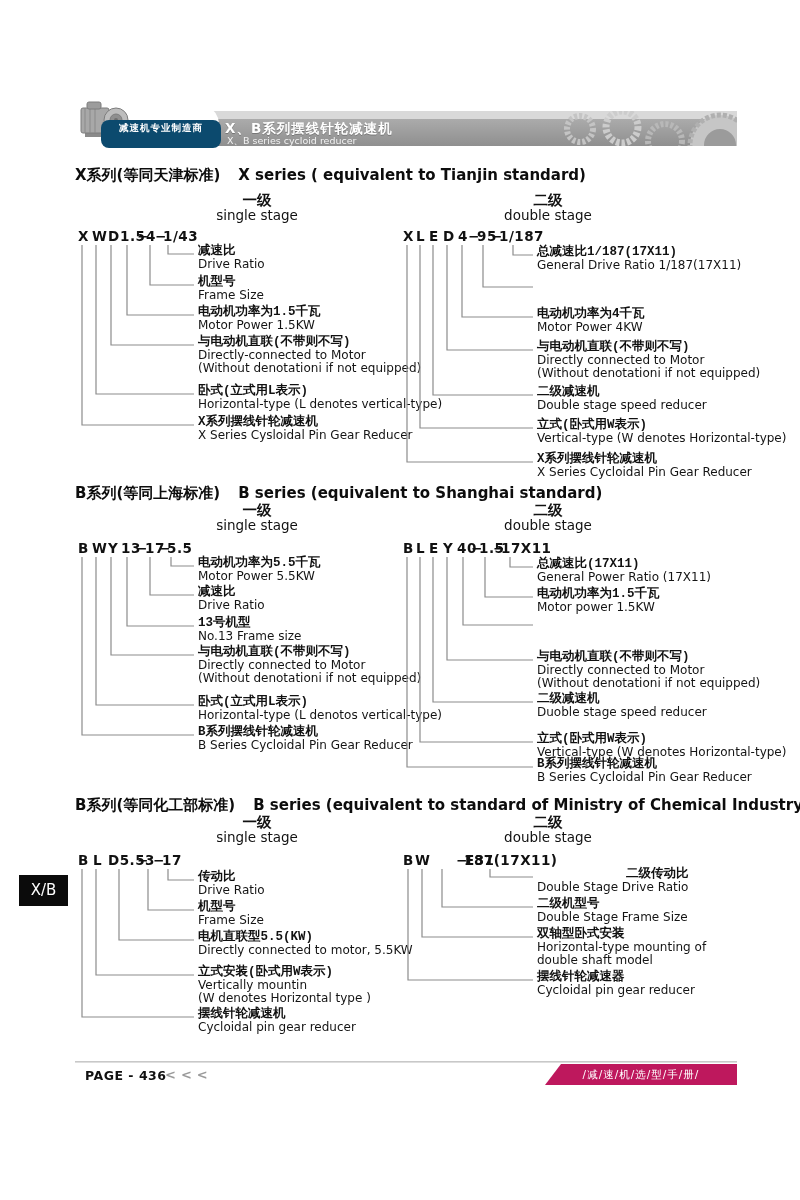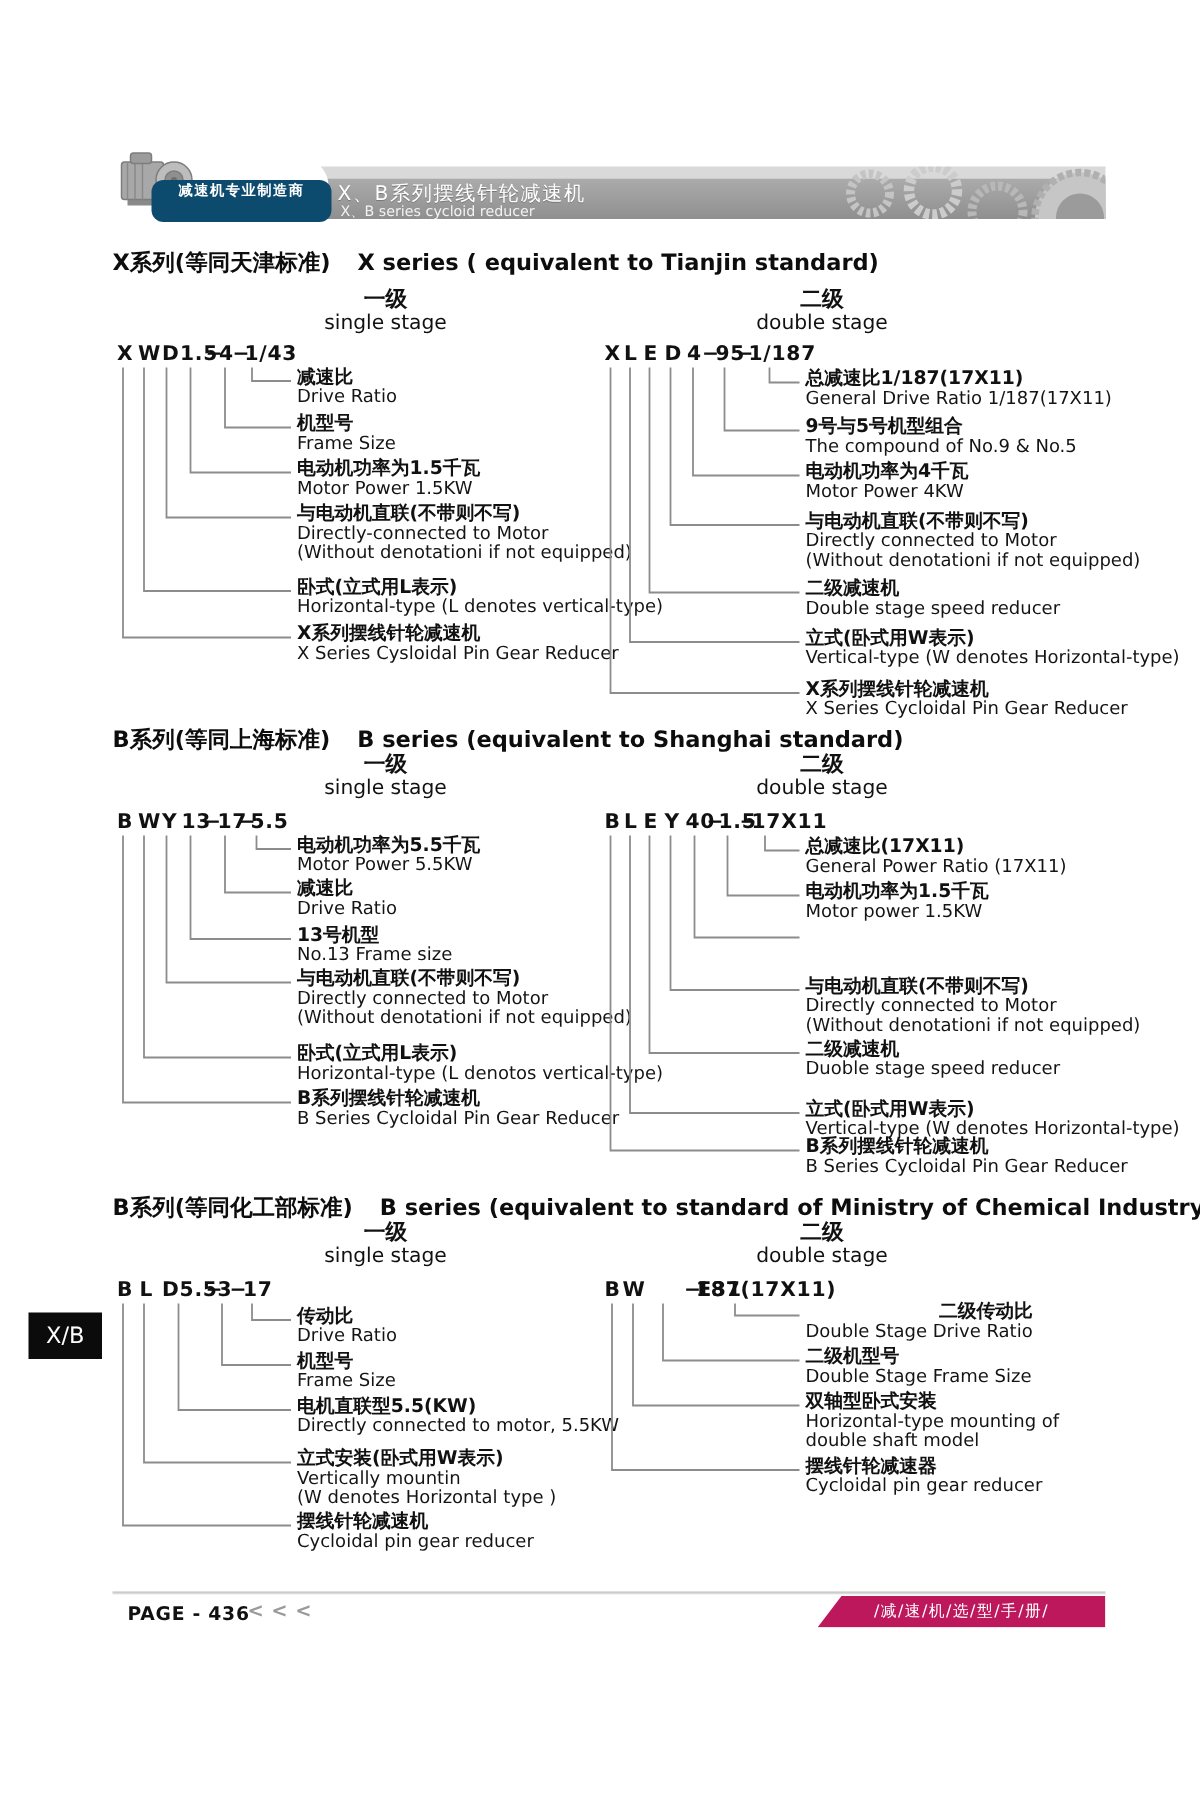--- a/index.html
+++ b/index.html
@@ -3,39 +3,39 @@
 <meta charset="utf-8">
 <style>
   html,body{margin:0;padding:0;background:#eee;}
   body{font-family:"DejaVu Sans",sans-serif;}
   #page{position:relative;width:800px;height:1200px;background:#fff;margin:0 auto;overflow:hidden;color:#111;}
 
   
   .header{position:absolute;left:75px;top:104px;width:662px;height:46px;}
   .hdr-strip{position:absolute;left:14px;top:7px;width:648px;height:8px;background:#d9d9d9;border-radius:4px 0 0 0;}
   .hdr-band{position:absolute;left:0;top:15px;width:662px;height:27px;background:linear-gradient(#ababab,#8f8f8f);}
-  .hdr-title-cn{position:absolute;left:150px;top:1px;font-size:13.5px;font-weight:normal;color:#fff;letter-spacing:1px;white-space:nowrap;text-shadow:0 1px 0 #777;}
+  .hdr-title-cn{position:absolute;left:150px;top:1px;font-size:13.5px;font-weight:bold;color:#fff;letter-spacing:1px;white-space:nowrap;text-shadow:0 1px 0 #777;}
   .hdr-title-en{position:absolute;left:152px;top:16px;font-size:9.5px;color:#f2f2f2;white-space:nowrap;}
   .hdr-gears{position:absolute;right:0;top:-8px;width:185px;height:35px;overflow:hidden;}
   .hdr-blob{position:absolute;left:-8px;top:-8px;width:152px;height:52px;background:#fff;border-radius:0 45% 55% 0/0 80% 70% 0;}
   .hdr-badge{position:absolute;left:26px;top:16px;width:120px;height:28px;background:#0c4a6e;border-radius:8px;color:#fff;font-size:9.5px;font-weight:bold;line-height:15px;text-align:center;letter-spacing:1px;white-space:nowrap;}
   .motor-svg{position:absolute;left:6px;top:2px;}
 
   
   .sec-title{position:absolute;left:75px;white-space:nowrap;font-size:15px;font-weight:bold;color:#0d0d0d;}
   .sec-title .gap{display:inline-block;width:18px;}
   .stage{position:absolute;transform:translateX(-50%);text-align:center;white-space:nowrap;}
   .stage-cn{font-size:14.5px;font-weight:bold;line-height:16px;}
   .stage-en{font-size:13.5px;line-height:15px;}
 
   .diagram{position:absolute;width:345px;}
   .code-part{position:absolute;top:0;font-size:13.5px;font-weight:bold;white-space:nowrap;letter-spacing:.5px;}
   .connector-svg{position:absolute;left:0;top:0;}
   .lbl{position:absolute;white-space:nowrap;}
-  .lbl-cn{font-size:12.5px;font-weight:bold;line-height:14px;}
+  .lbl-cn{font-size:12.5px;font-weight:bold;line-height:14px;font-family:Liberation Mono, monospace;}
   .lbl-en{font-size:12px;line-height:13px;color:#141414;}
 
   
   .side-tab{position:absolute;left:19px;top:875px;width:49px;height:31px;background:#0b0b0b;color:#fff;font-size:15px;line-height:31px;text-align:center;}
   .foot-rule{position:absolute;left:75px;top:1061px;width:662px;height:2px;background:linear-gradient(#bdbdbd,#e9e9e9);}
   .foot-page{position:absolute;left:85px;top:1068px;font-size:12.5px;font-weight:bold;letter-spacing:.5px;}
   .foot-arrows{position:absolute;left:165px;top:1067px;font-size:13px;color:#9a9a9a;letter-spacing:5px;font-weight:bold;}
   .foot-handbook{position:absolute;left:545px;top:1064px;width:192px;height:21px;background:#be185d;clip-path:polygon(16px 0,100% 0,100% 100%,0 100%);color:#fff;font-size:10.5px;line-height:21px;text-align:center;letter-spacing:1px;white-space:nowrap;}
 </style>
 </head>
@@ -143,24 +143,20 @@
         <span class="code-part" style="left: 43px;">D</span>
         <span class="code-part" style="left: 58px;">4</span>
         <span class="code-part" style="left: 68px;">−</span>
         <span class="code-part" style="left: 77px;">95</span>
         <span class="code-part" style="left: 91px;">−</span>
         <span class="code-part" style="left: 99px;">1/187</span>
         <div class="lbl" style="left: 137px; top: 17px;">
           <div class="lbl-cn">总减速比1/187(17X11)</div>
           <div class="lbl-en">General Drive Ratio 1/187(17X11)</div>
         </div>
-        <div class="lbl" style="left: 137px; top: 49px;">
-          <div class="lbl-cn">9号与5号机型组合</div>
-          <div class="lbl-en">The compound of No.9 &amp; No.5</div>
-        </div>
         <div class="lbl" style="left: 137px; top: 79px;">
           <div class="lbl-cn">电动机功率为4千瓦</div>
           <div class="lbl-en">Motor Power 4KW</div>
         </div>
         <div class="lbl" style="left: 137px; top: 112px;">
           <div class="lbl-cn">与电动机直联(不带则不写)</div>
           <div class="lbl-en">Directly connected to Motor</div>
           <div class="lbl-en">(Without denotationi if not equipped)</div>
         </div>
         <div class="lbl" style="left: 137px; top: 157px;">

